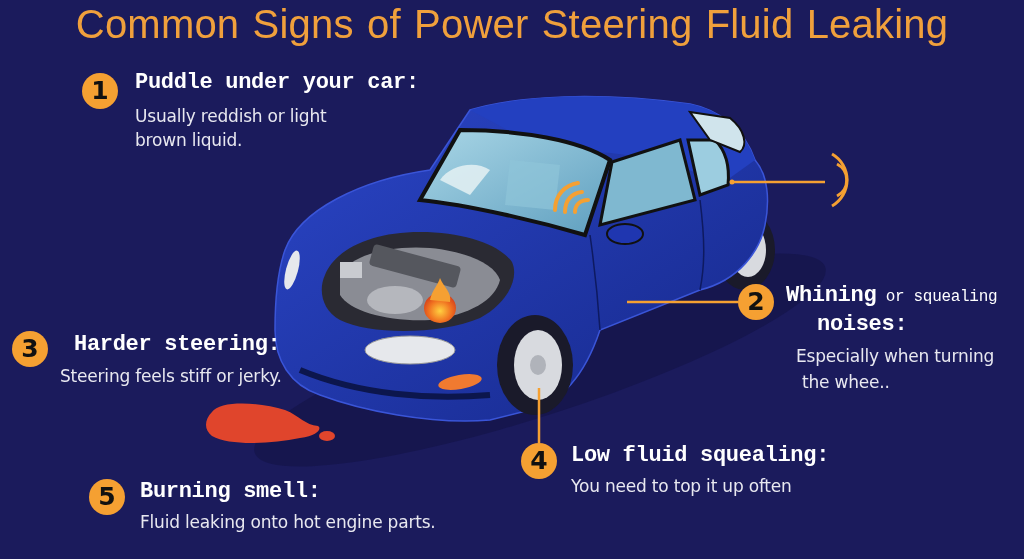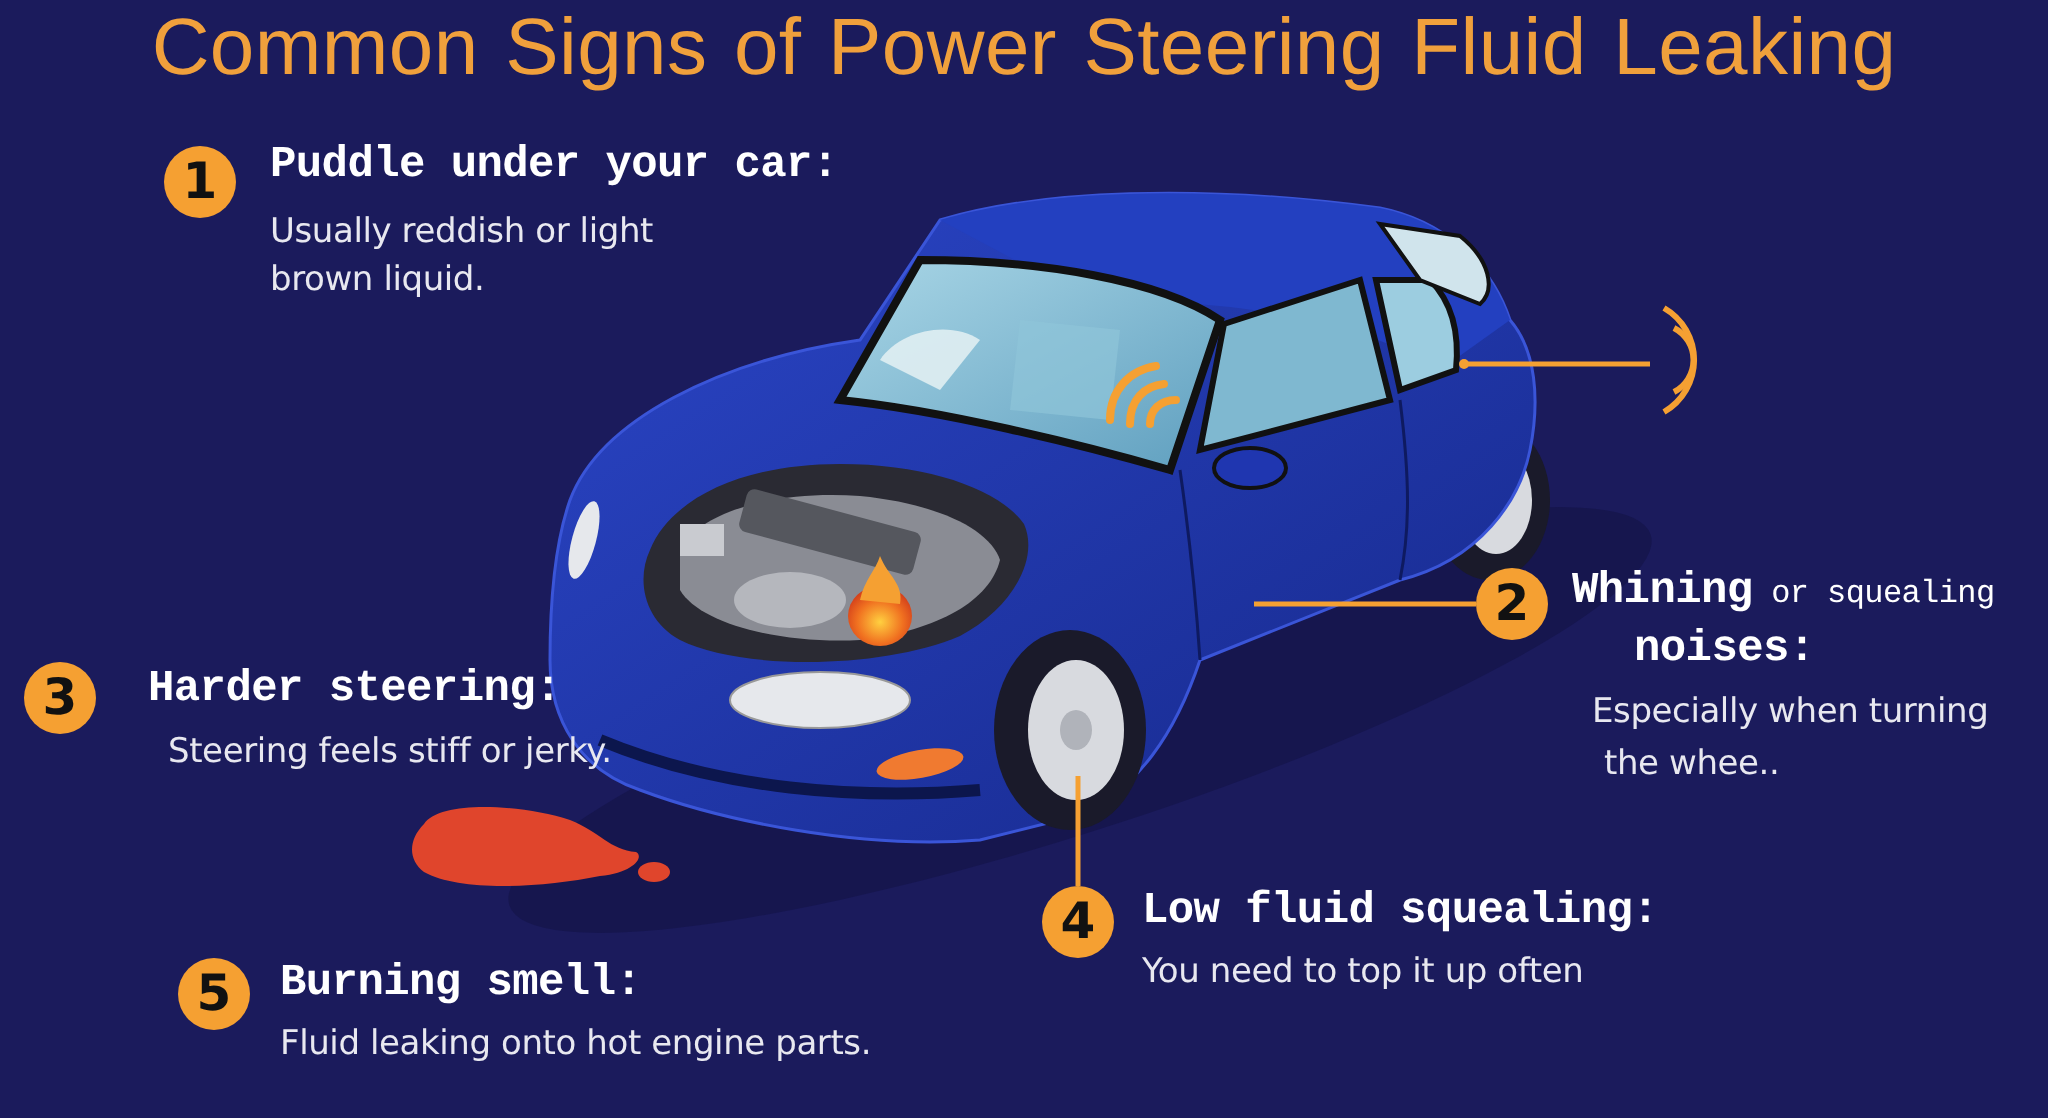--- a/index.html
+++ b/index.html
@@ -139,21 +139,21 @@
 <div class="badge" style="left:738px;top:284px;">2</div>
 <div class="heading" style="left:786px;top:283px;">
   <span>Whining</span><span class="light"> or squealing</span>
 </div>
 <div class="heading" style="left:786px;top:312px;margin-left:31px;">noises:</div>
 <div class="desc" style="left:786px;top:344px;margin-left:10px;">Especially when turning</div>
 <div class="desc" style="left:786px;top:370px;margin-left:16px;">the whee..</div>
 
 <div class="badge" style="left:12px;top:331px;">3</div>
 <div class="heading" style="left:74px;top:332px;">Harder steering:</div>
-<div class="desc" style="left:60px;top:364px;margin-left:24px;">Steering feels stiff or jerky.</div>
+<div class="desc" style="left:60px;top:364px;">Steering feels stiff or jerky.</div>
 
 <div class="badge" style="left:521px;top:443px;">4</div>
 <div class="heading" style="left:571px;top:443px;">Low fluid squealing:</div>
 <div class="desc" style="left:571px;top:474px;">You need to top it up often</div>
 
 <div class="badge" style="left:89px;top:479px;">5</div>
 <div class="heading" style="left:140px;top:479px;">Burning smell:</div>
 <div class="desc" style="left:140px;top:510px;">Fluid leaking onto  hot engine parts.</div>
 
 </body></html>

